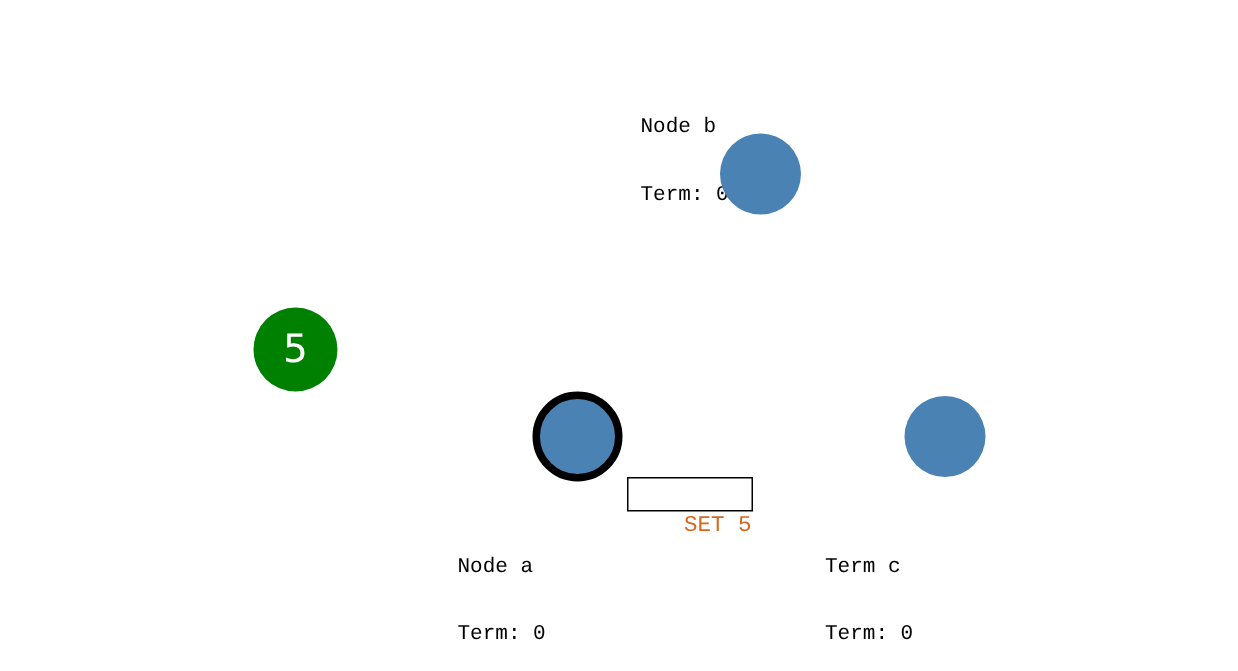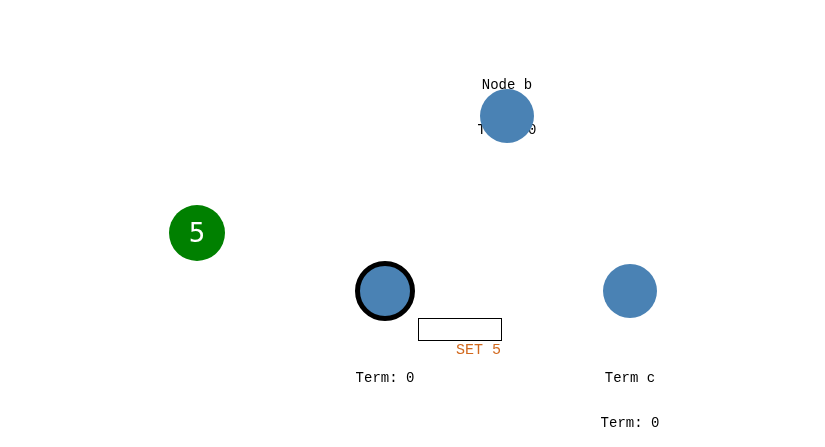--- a/index.html
+++ b/index.html
@@ -31,21 +31,21 @@
     top: 261px;
     width: 60px;
     height: 60px;
     border: 5px solid #000000;
     box-sizing: border-box;
   }
   
   .node-label {
     position: absolute;
     width: 160px;
-    text-align: center;
+    text-align: left;
     font-size: 14px;
     line-height: 15px;
     color: #000000;
     white-space: pre;
   }
   .label-b { left: 427px; top: 48px; }
   .label-a { left: 305px; top: 341px; }
   .label-c { left: 550px; top: 341px; }
   
   .message-circle {
@@ -93,20 +93,21 @@
 
   <div class="message-circle">
     <span>5</span>
   </div>
 
   <div class="node-circle circle-a"></div>
   <div class="command-box">
     <span>SET 5</span>
   </div>
   <div class="node-label label-a">
+    <div>Node a</div>
     <div>Term: 0</div>
   </div>
 
   <div class="node-circle circle-c"></div>
   <div class="node-label label-c">
     <div>Term c</div>
     <div>Term: 0</div>
   </div>
 
 </div>

